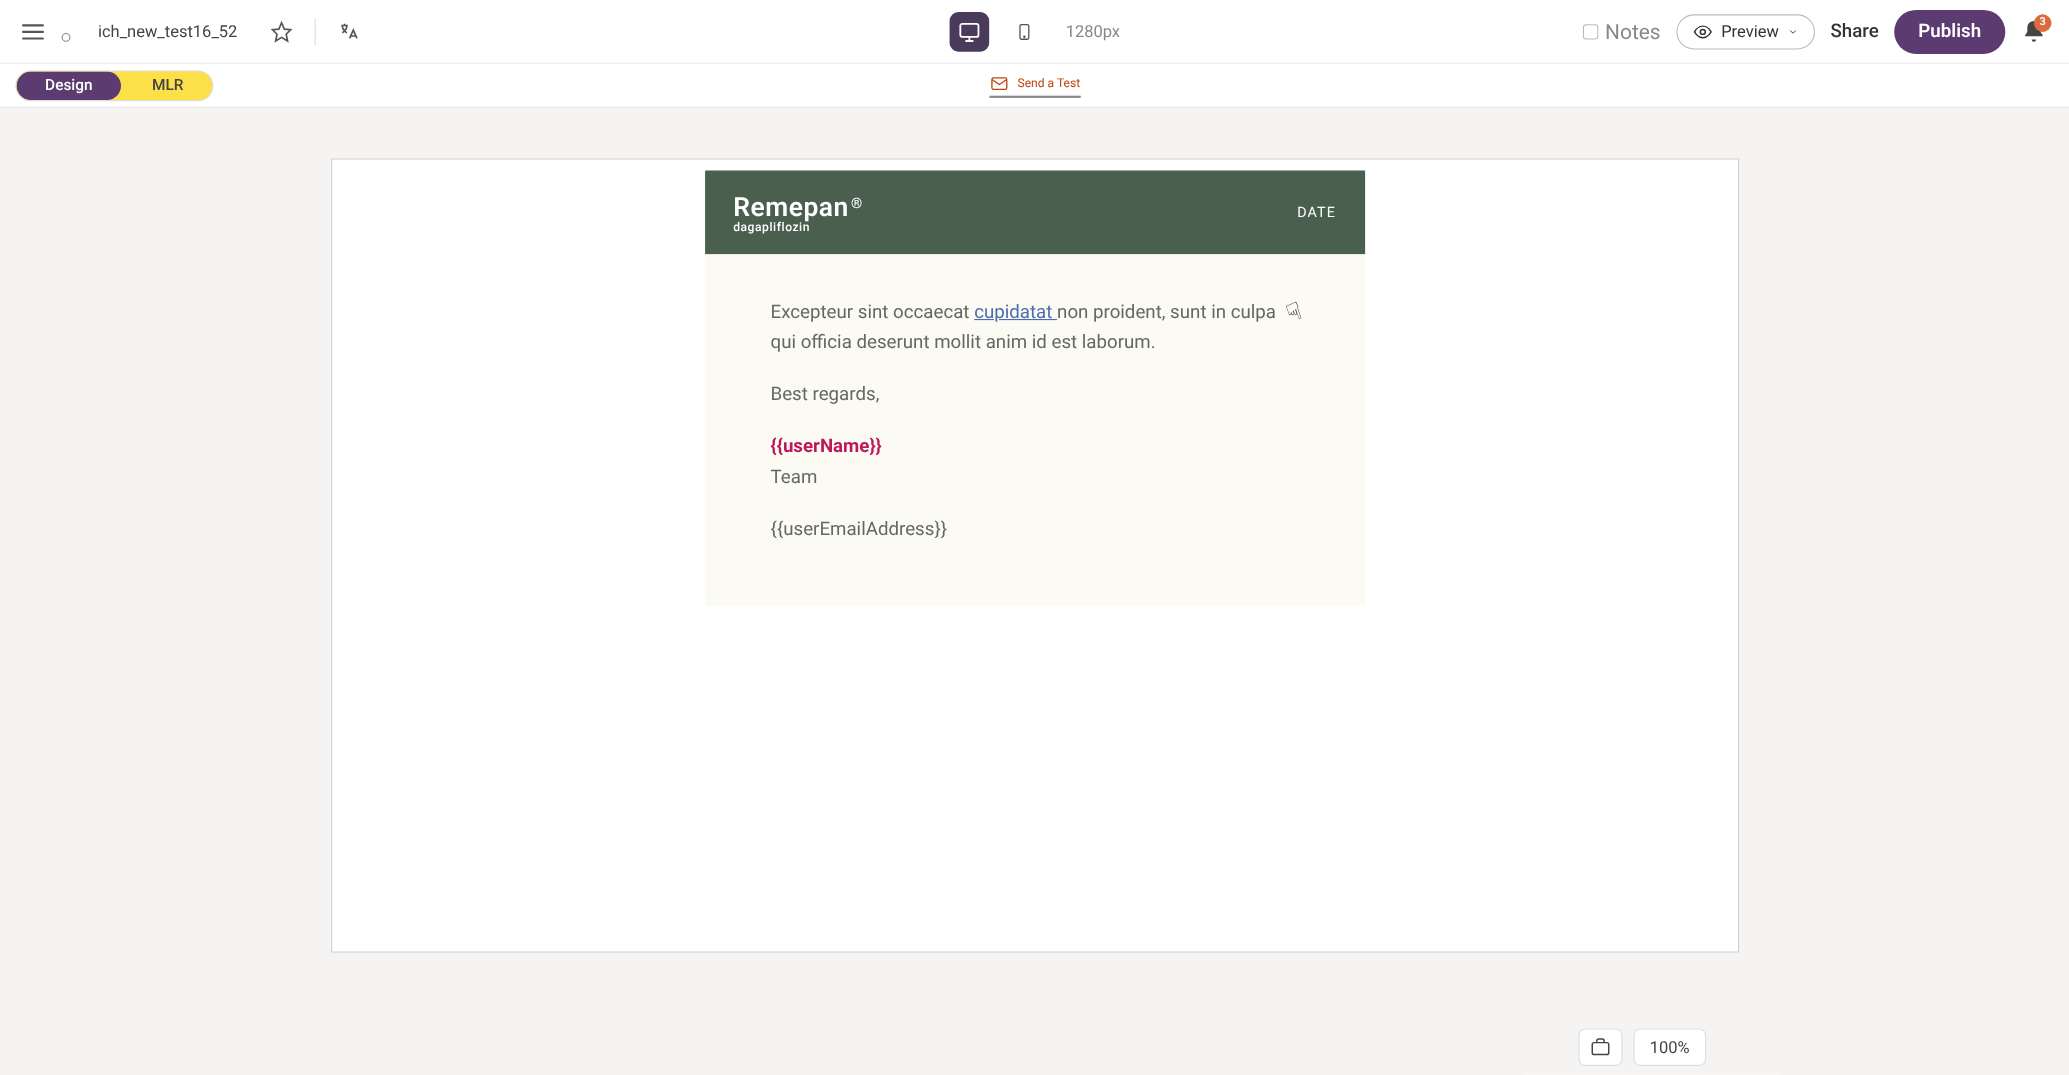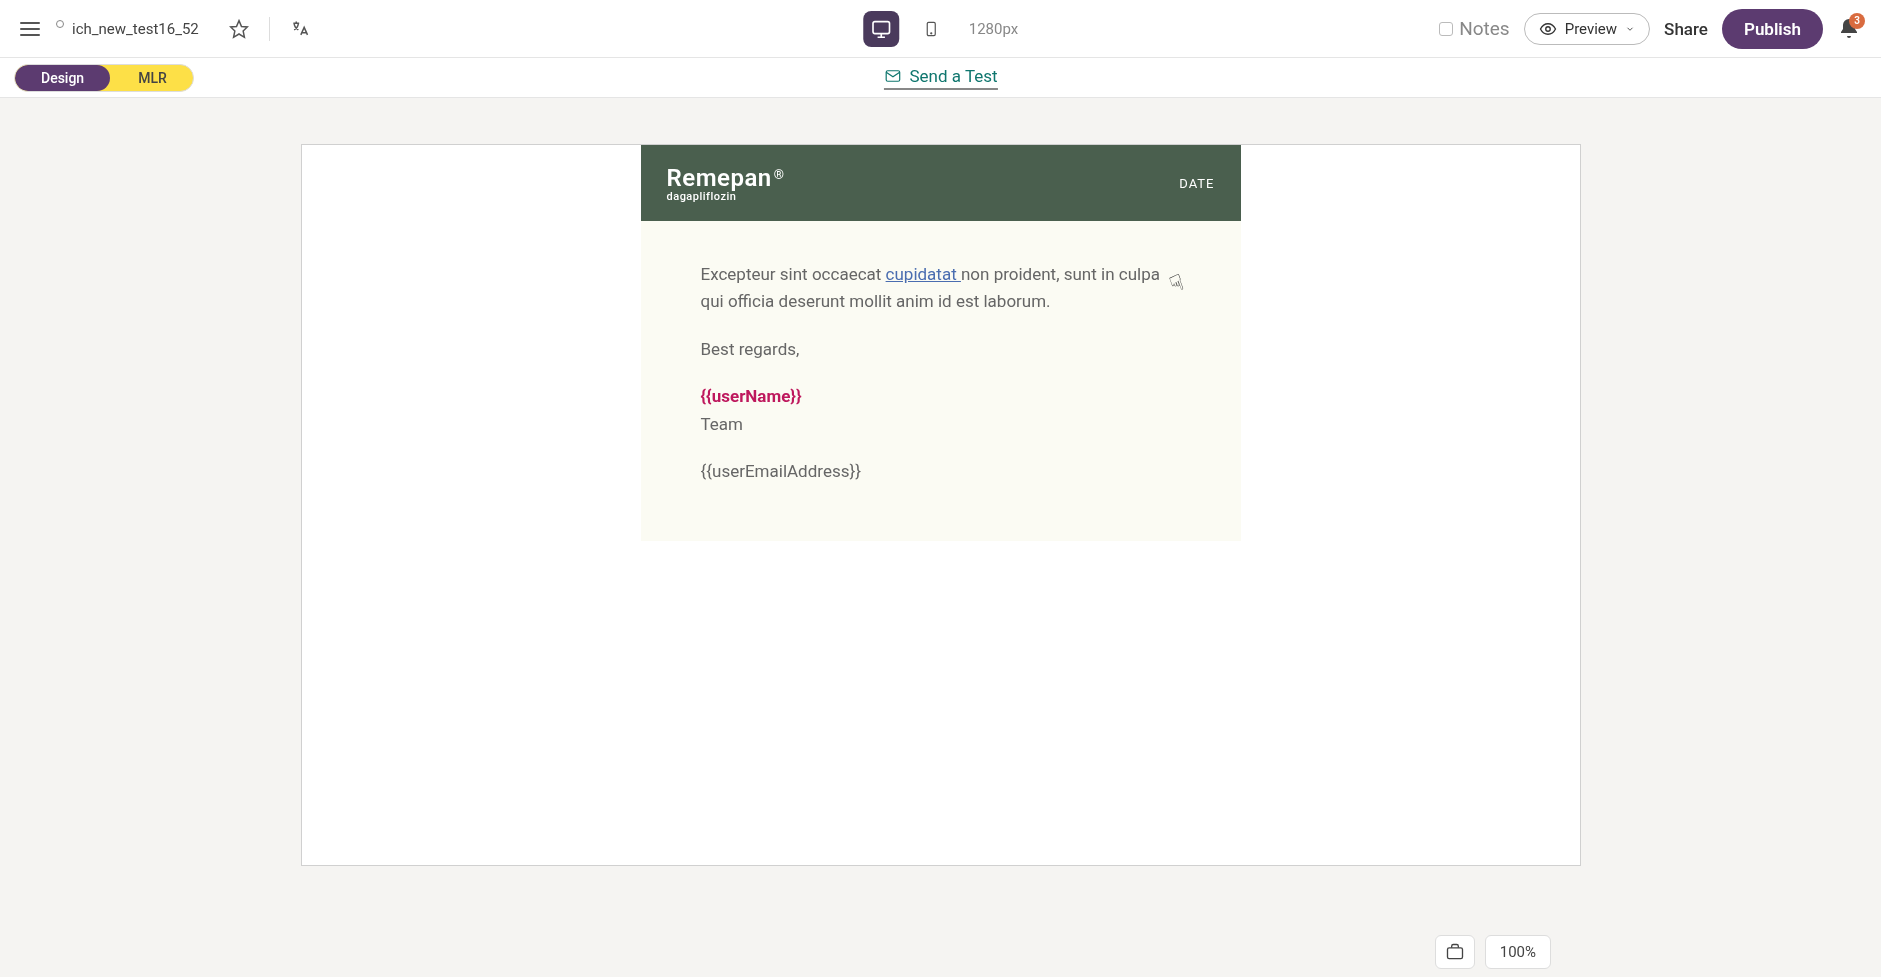--- a/index.html
+++ b/index.html
@@ -20,21 +20,21 @@
   display: flex;
   align-items: center;
   padding: 0 20px;
   justify-content: space-between;
 }
 .top-left { display: flex; align-items: center; gap: 10px; }
 .hamburger {
   width: 20px; height: 20px; display: flex; flex-direction: column; justify-content: center; gap: 4px; cursor: pointer;
 }
 .hamburger span { height: 2px; background: #555; border-radius: 1px; }
-.doc-title-wrap { display: flex; align-items: flex-start; gap: 8px; margin-left: 6px; }
+.doc-title-wrap { display: flex; align-items: flex-end; gap: 25px; margin-left: 6px; }
 .status-dot { width: 8px; height: 8px; border: 1.5px solid #888; border-radius: 50%; }
 .doc-title { font-size: 15px; color: #444; }
 .star-icon, .lang-icon { width: 20px; height: 20px; cursor: pointer; display: flex; align-items: center; justify-content: center; color: #555; }
 .star-icon { margin-left: 20px; }
 .vdiv { width: 1px; height: 24px; background: #ddd; margin: 0 10px; }
 
 .top-center { display: flex; align-items: center; gap: 14px; position: absolute; left: 50%; transform: translateX(-50%); }
 .device-btn { width: 36px; height: 36px; border-radius: 8px; display: flex; align-items: center; justify-content: center; cursor: pointer; }
 .device-btn.active { background: #4a3a5c; color: #fff; }
 .device-btn:not(.active) { color: #555; }
@@ -73,42 +73,42 @@
   height: 28px;
   background: #fde047;
 }
 .seg-item {
   padding: 0 26px; display: flex; align-items: center; font-size: 14px; cursor: pointer; font-weight: 500;
 }
 .seg-item.active { background: #5c3b70; color: #fff; border-radius: 18px; }
 .seg-item:not(.active) { color: #444; padding-left: 28px; }
 .send-test {
   position: absolute; left: 50%; transform: translateX(-50%);
-  display: flex; align-items: center; gap: 8px; font-size: 17px; color: #0f766e; cursor: pointer;
+  display: flex; align-items: center; gap: 8px; font-size: 11px; color: #c2410c; cursor: pointer;
   border-bottom: 2px solid #888; padding-bottom: 2px;
 }
 
 
 .canvas-area {
   padding: 46px 0 0 0;
   display: flex;
   justify-content: center;
 }
 .canvas-frame {
   width: 1280px;
   height: 722px;
   background: #ffffff;
   border: 1px solid #d0d0d0;
   position: relative;
 }
 
 
 .email-wrapper {
   width: 600px;
-  margin: 0 auto;
+  margin: 10px auto;
   background: #fbfbf3;
 }
 .email-header {
   background: #4a5f4e;
   height: 76px;
   display: flex;
   align-items: center;
   justify-content: space-between;
   padding: 0 26px;
 }

